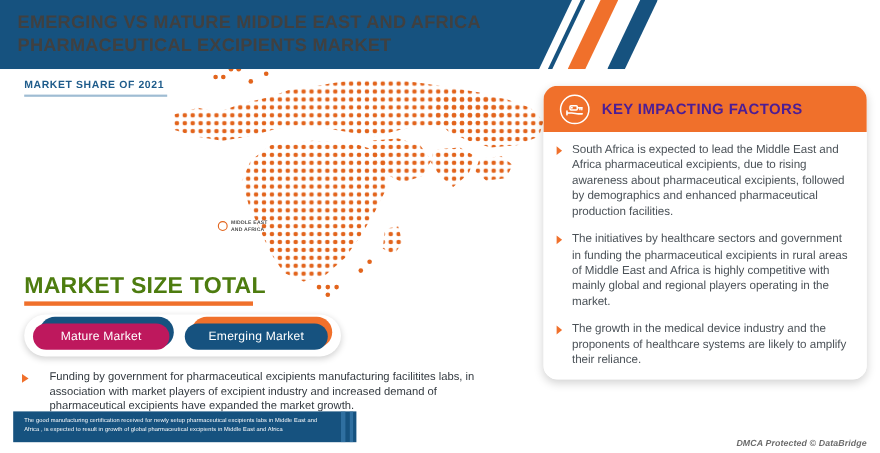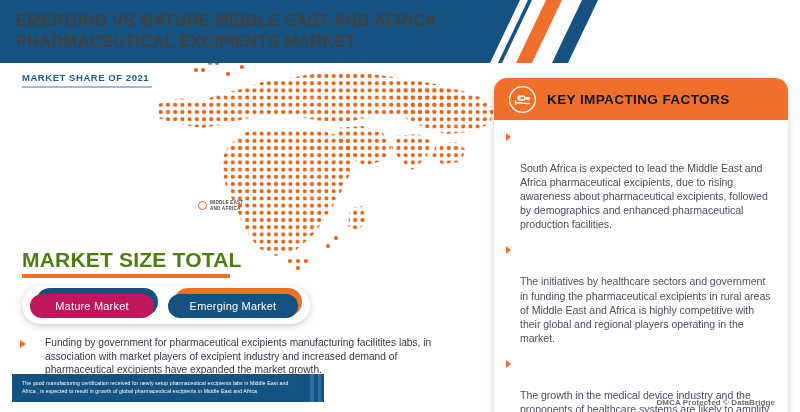--- a/index.html
+++ b/index.html
@@ -113,50 +113,50 @@
     color:#ffffff;font-size:5.2px;line-height:8px;letter-spacing:.08px;
   }
   .footer-bar .slash{
     position:absolute;right:10px;top:0;width:4px;height:28px;background:#2f6fa0;
   }
   .footer-bar .slash2{
     position:absolute;right:3px;top:0;width:3px;height:28px;background:#2f6fa0;
   }
 
   .dmca{
-    position:absolute;right:25px;bottom:5px;z-index:8;
-    color:#6b6b6b;font-size:8px;font-weight:bold;letter-spacing:.1px;
+    position:absolute;right:12px;bottom:5px;z-index:8;
+    color:#6b6b6b;font-size:8px;font-style:italic;font-weight:bold;letter-spacing:.1px;
   }
 
   
   .panel{
     position:absolute;left:494px;top:78px;width:294px;
     border-radius:13px;background:#ffffff;z-index:7;
     box-shadow:0 3px 9px rgba(0,0,0,.18);
     overflow:hidden;
   }
   .panel-head{
     height:42px;background:#f0702b;display:flex;align-items:center;gap:10px;
     padding:0 14px;
   }
   .panel-head .key-icon{flex:0 0 auto;width:29px;height:29px;}
   .panel-head .ph-title{
-    color:#0f172a;font-size:13.6px;font-weight:bold;letter-spacing:.35px;
+    color:#4c1d95;font-size:13.6px;font-weight:bold;letter-spacing:.35px;
     text-transform:uppercase;
   }
   .panel-body{padding:9px 14px 11px 12px;background:#fff;}
   .fact{display:flex;gap:9px;margin-bottom:11px;}
   .fact:last-child{margin-bottom:0;justify-content:center;}
   .fact .tri2{
     flex:0 0 auto;margin-top:4px;
     width:0;height:0;border-left:5.6px solid #f0702b;
     border-top:4px solid transparent;border-bottom:4px solid transparent;
   }
   .fact .ftxt{
-    color:#4b5258;font-size:10.6px;line-height:14.1px;letter-spacing:-.05px;margin-top:32px;
+    color:#4b5258;font-size:10.6px;line-height:14.1px;letter-spacing:-.05px;
   }
 </style>
 </head>
 <body>
 
 <div class="canvas">
 
   <div class="header-band"></div>
   <div class="stripe s1"></div>
   <div class="stripe s2"></div>
@@ -261,21 +261,21 @@
       </span>
       <span class="ph-title">KEY IMPACTING FACTORS</span>
     </div>
     <div class="panel-body">
       <div class="fact">
         <span class="tri2"></span>
         <span class="ftxt">South Africa is expected to lead the Middle East and Africa pharmaceutical excipients, due to rising awareness about pharmaceutical excipients, followed by demographics and enhanced pharmaceutical production facilities.</span>
       </div>
       <div class="fact">
         <span class="tri2"></span>
-        <span class="ftxt">The initiatives by healthcare sectors and government in funding the pharmaceutical excipients in rural areas of Middle East and Africa is highly competitive with their global and regional players operating in the market.</span>
+        <span class="ftxt">The initiatives by healthcare sectors and government in funding the pharmaceutical excipients in rural areas of Middle East and Africa is highly competitive with mainly global and regional players operating in the market.</span>
       </div>
       <div class="fact">
         <span class="tri2"></span>
         <span class="ftxt">The growth in the medical device industry and the proponents of healthcare systems are likely to amplify their reliance.</span>
       </div>
     </div>
   </div>
 
 </div>
 

